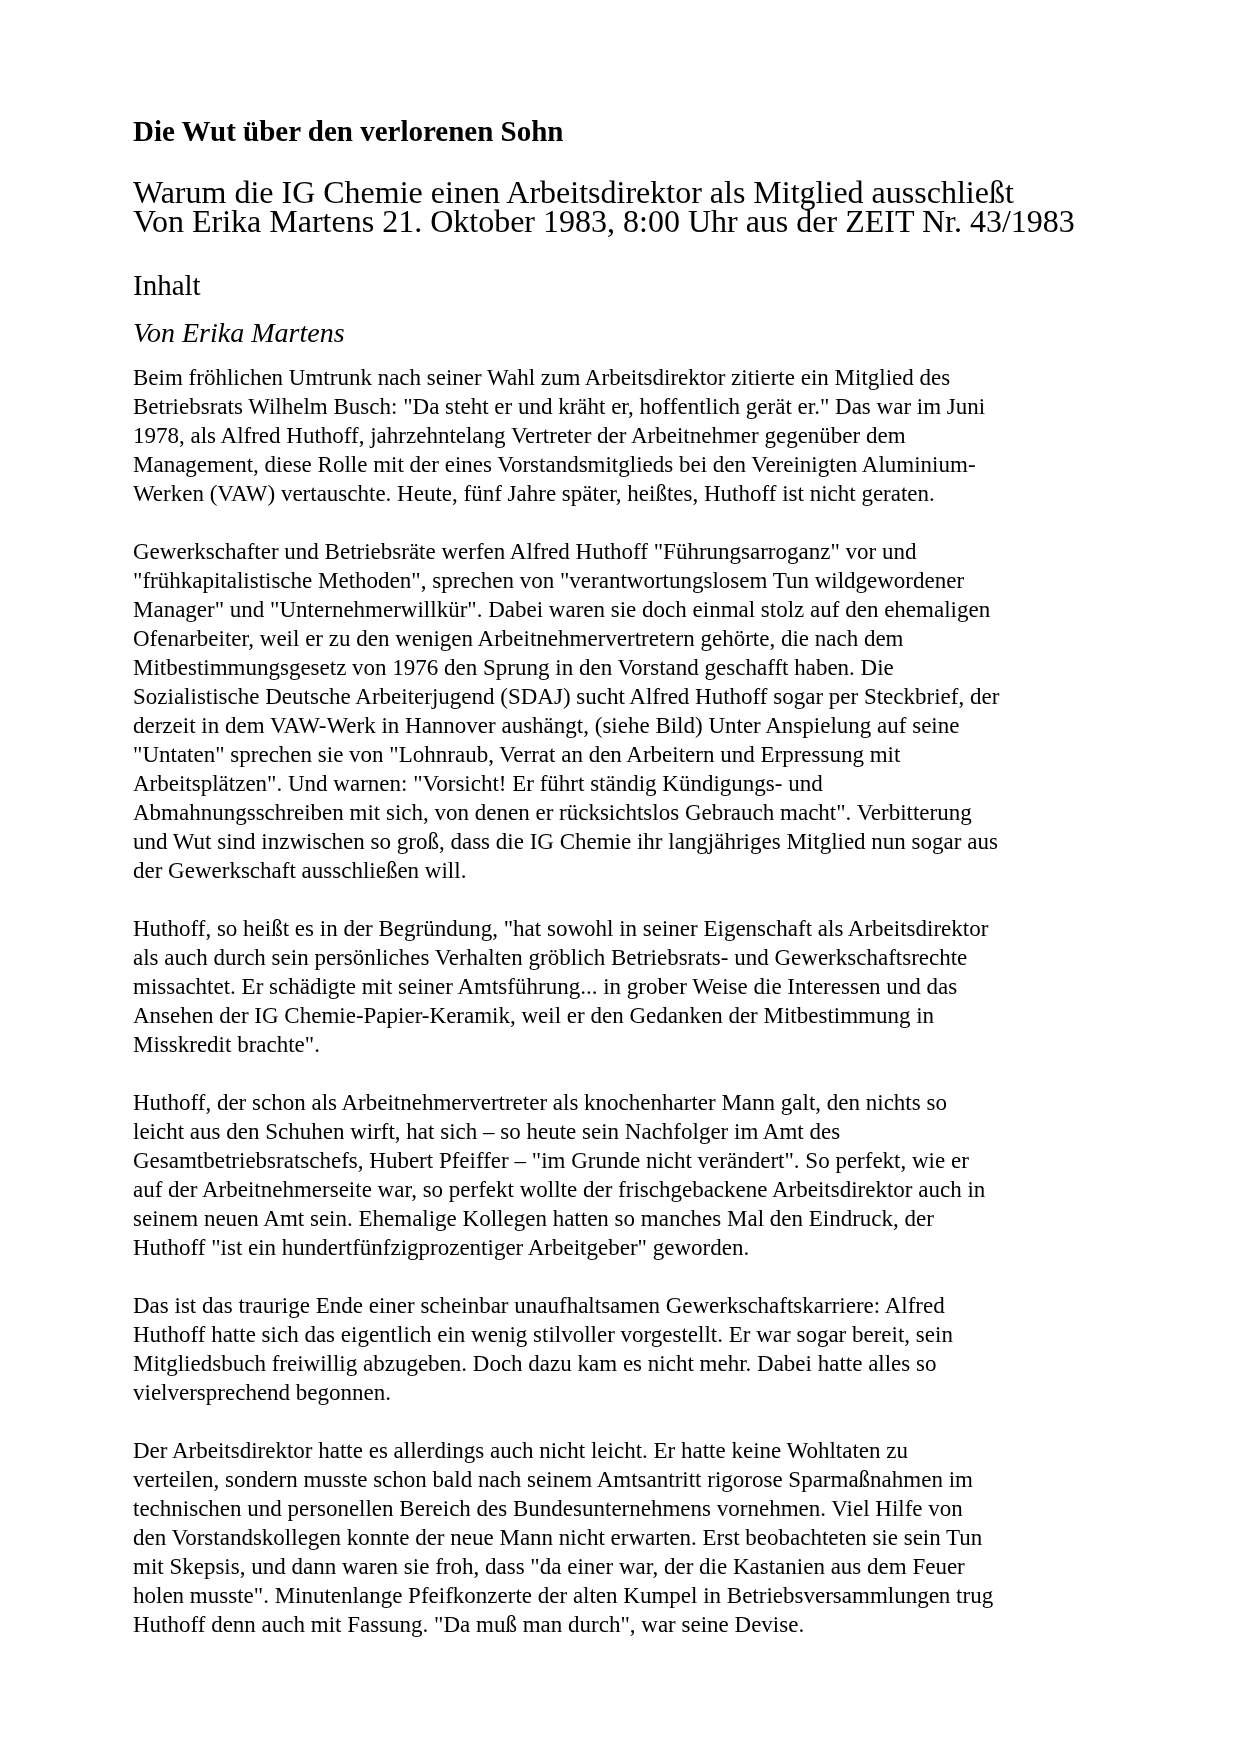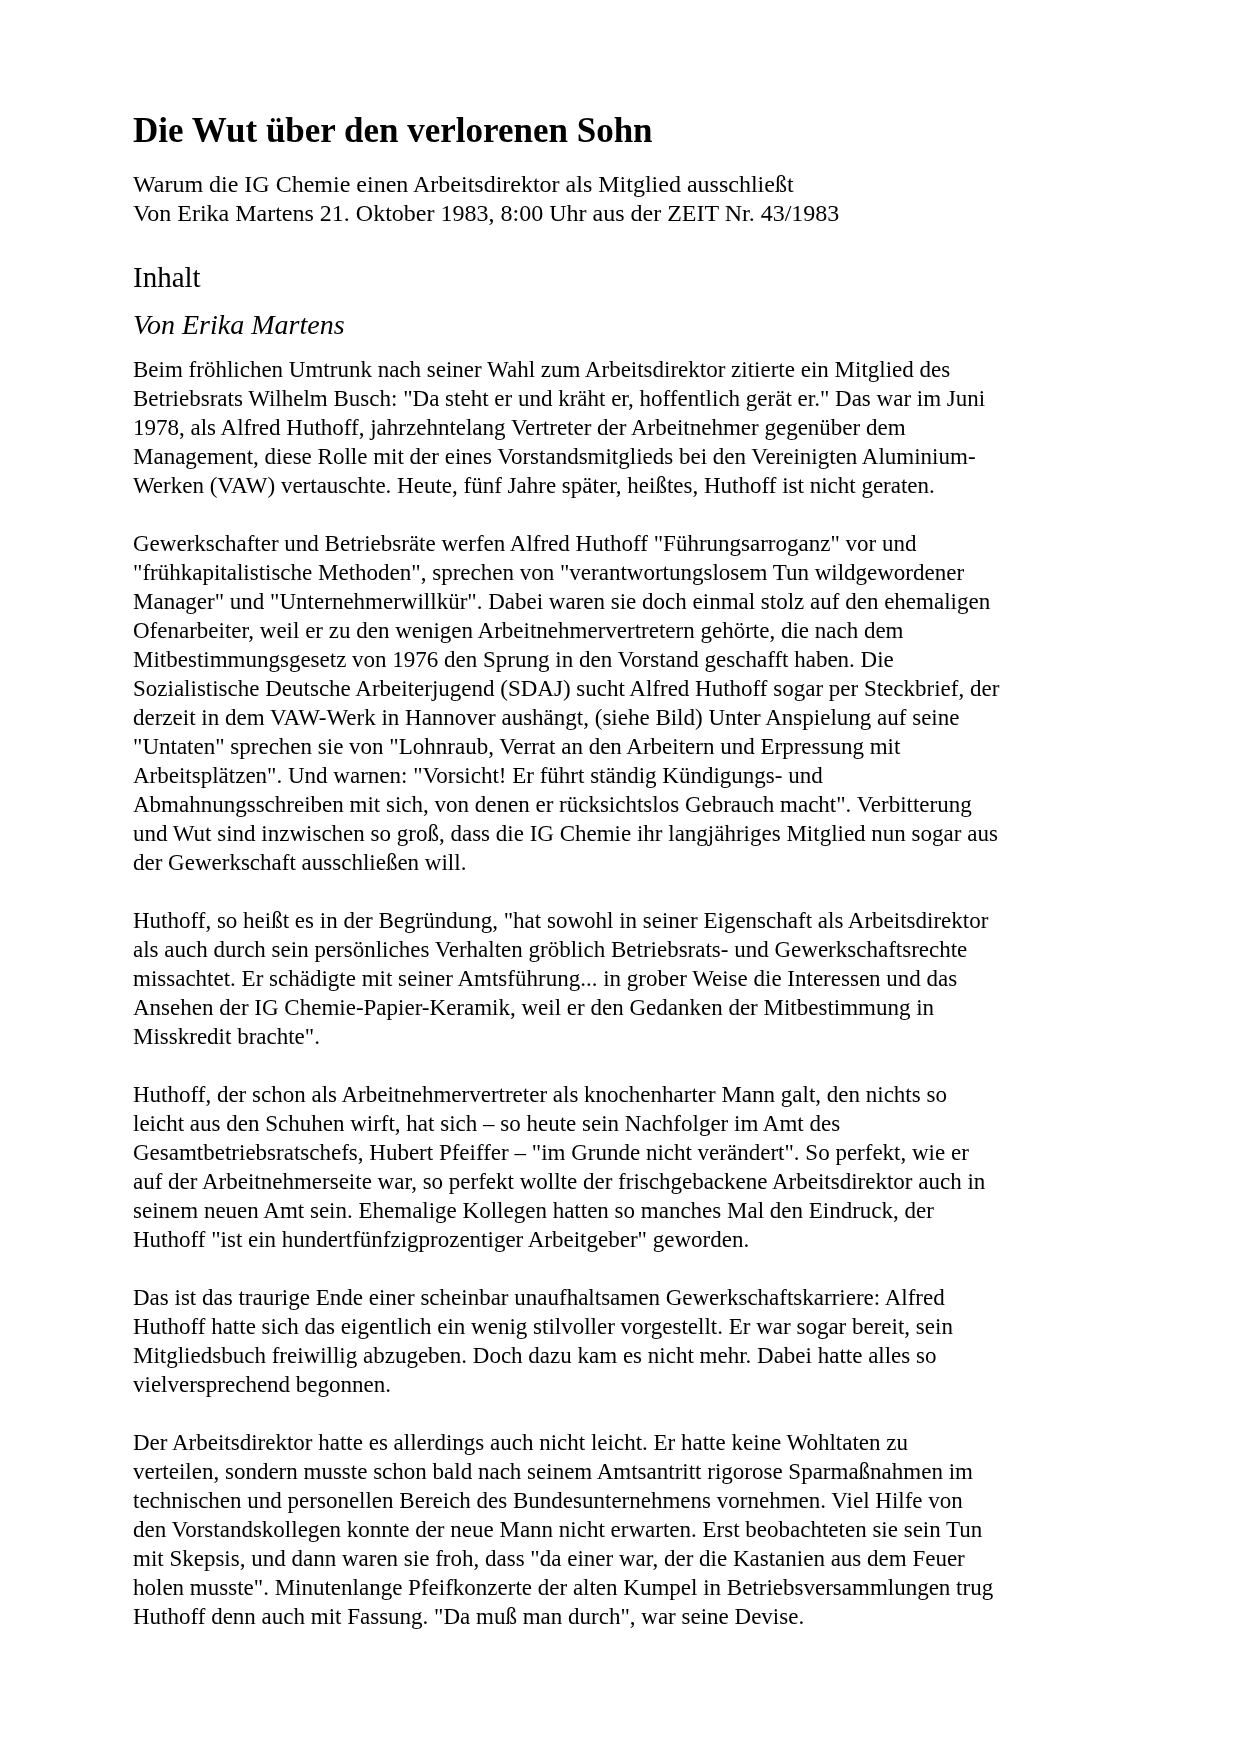--- a/index.html
+++ b/index.html
@@ -11,29 +11,29 @@
     position: relative;
     width: 1240px;
     min-height: 1754px;
     box-sizing: border-box;
     background: #ffffff;
     color: #000000;
     padding: 114px 108px 100px 133px;
     font-family: "Liberation Serif", "DejaVu Serif", serif;
   }
   .page-title {
-    font-size: 35px;
+    font-size: 29px;
     line-height: 34px;
     font-weight: bold;
     margin: 0;
   }
   .subtitle {
-    font-size: 24px;
+    font-size: 32px;
     line-height: 29px;
-    margin-top: 22px;
+    margin-top: 30px;
     white-space: pre-line;
   }
   .section-heading {
     font-size: 29px;
     line-height: 34px;
     font-weight: normal;
     margin: 32px 0 0 0;
   }
   .byline {
     font-size: 28px;

